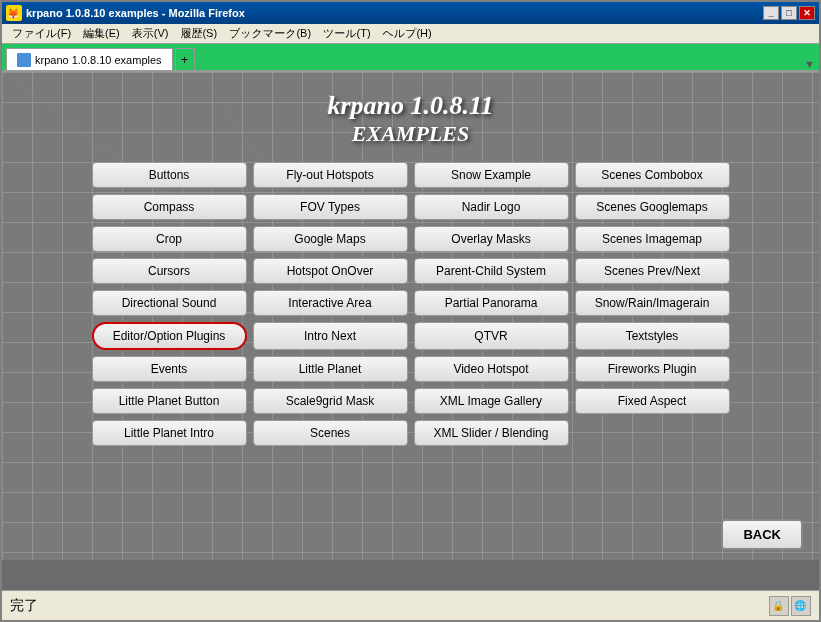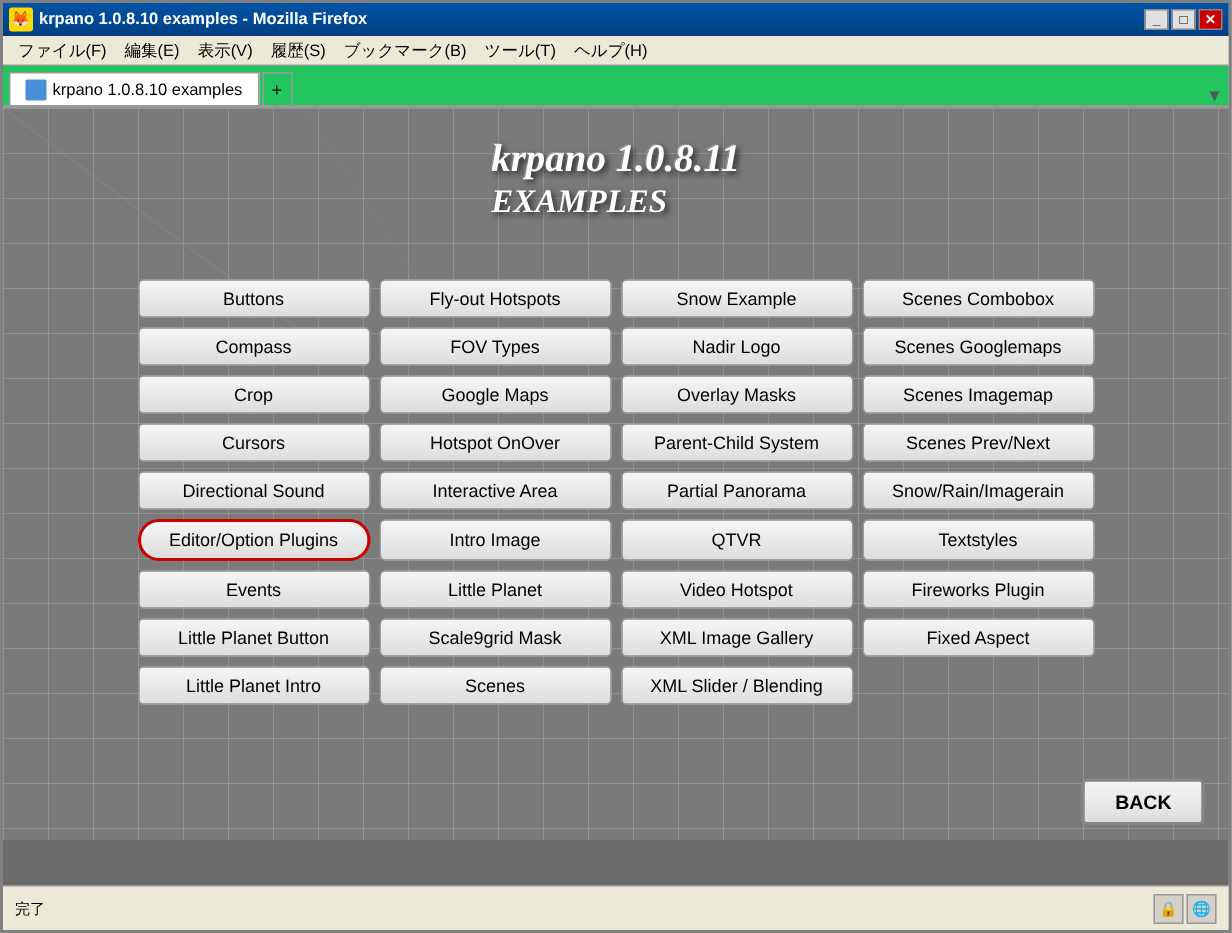--- a/index.html
+++ b/index.html
@@ -147,21 +147,22 @@
       z-index: 10;
       flex: 1;
       display: flex;
       flex-direction: column;
       align-items: center;
       padding: 10px;
     }
 
     
     .app-title {
-      margin: 10px 0 28px 0;
+      text-align: center;
+      margin: 10px 0 4px 0;
     }
     .app-title-main {
       font-size: 26px;
       font-weight: bold;
       font-style: italic;
       color: white;
       text-shadow: 2px 2px 4px rgba(0,0,0,0.7), -1px -1px 0 #999;
       font-family: 'Times New Roman', serif;
       line-height: 1.1;
     }
@@ -206,21 +207,21 @@
       height: 30px;
       background: #ece9d8;
       border-top: 1px solid #999;
       display: flex;
       align-items: center;
       padding: 0 8px;
       flex-shrink: 0;
       justify-content: space-between;
     }
     .status-text {
-      font-size: 10px;
+      font-size: 14px;
       color: #000;
     }
     .status-icons {
       display: flex;
       gap: 2px;
     }
     .status-icon-box {
       width: 20px; height: 20px;
       border: 1px solid #999;
       background: #d4d0c8;
@@ -328,21 +329,21 @@
         <div class="grid-btn">Hotspot OnOver</div>
         <div class="grid-btn">Parent-Child System</div>
         <div class="grid-btn">Scenes Prev/Next</div>
 
         <div class="grid-btn">Directional Sound</div>
         <div class="grid-btn">Interactive Area</div>
         <div class="grid-btn">Partial Panorama</div>
         <div class="grid-btn">Snow/Rain/Imagerain</div>
 
         <div class="grid-btn highlighted">Editor/Option Plugins</div>
-        <div class="grid-btn">Intro Image</div>
+        <div class="grid-btn">Intro Next</div>
         <div class="grid-btn">QTVR</div>
         <div class="grid-btn">Textstyles</div>
 
         <div class="grid-btn">Events</div>
         <div class="grid-btn">Little Planet</div>
         <div class="grid-btn">Video Hotspot</div>
 
         <div class="grid-btn">Fireworks Plugin</div>
         <div class="grid-btn">Little Planet Button</div>
         <div class="grid-btn">Scale9grid Mask</div>

